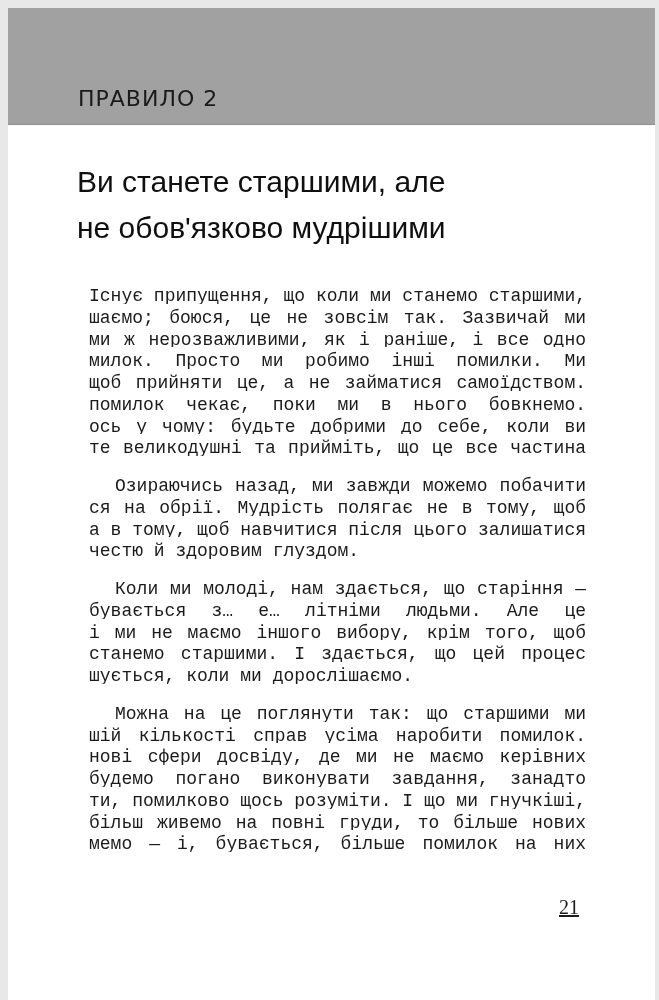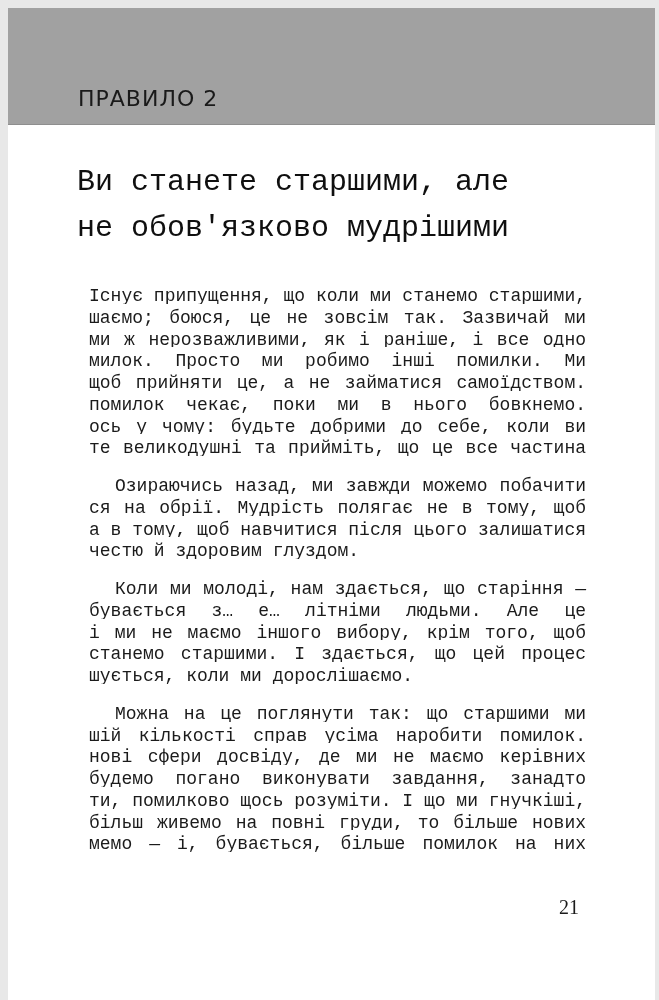--- a/index.html
+++ b/index.html
@@ -31,21 +31,21 @@
     line-height: 26px;
     letter-spacing: 1px;
     color: #1a1a1a;
     white-space: nowrap;
   }
   .chapter-title {
     position: absolute;
     left: 61px;
     top: 147px;
     width: 540px;
-    font-family: Liberation Mono, monospace;
+    font-family: Liberation Sans, sans-serif;
     font-weight: normal;
     font-size: 30px;
     line-height: 38px;
     color: #0f0f0f;
   }
   .title-line { display: block; white-space: nowrap; }
   .body-text {
     position: absolute;
     left: 61px;
     top: 258px;
@@ -64,20 +64,21 @@
     text-align-last: left;
   }
   .line.indent { text-indent: 26px; }
   .folio {
     position: absolute;
     top: 883px;
     right: 84px;
     font-size: 20px;
     line-height: 24px;
     color: #1b1b1b;
+    text-decoration: underline;
   }
 </style>
 </head>
 <body>
 
 <div class="page">
 
   <div class="chapter-band" style="background: rgb(161, 161, 161);">
     <div class="rule-label">ПРАВИЛО 2</div>
   </div>

